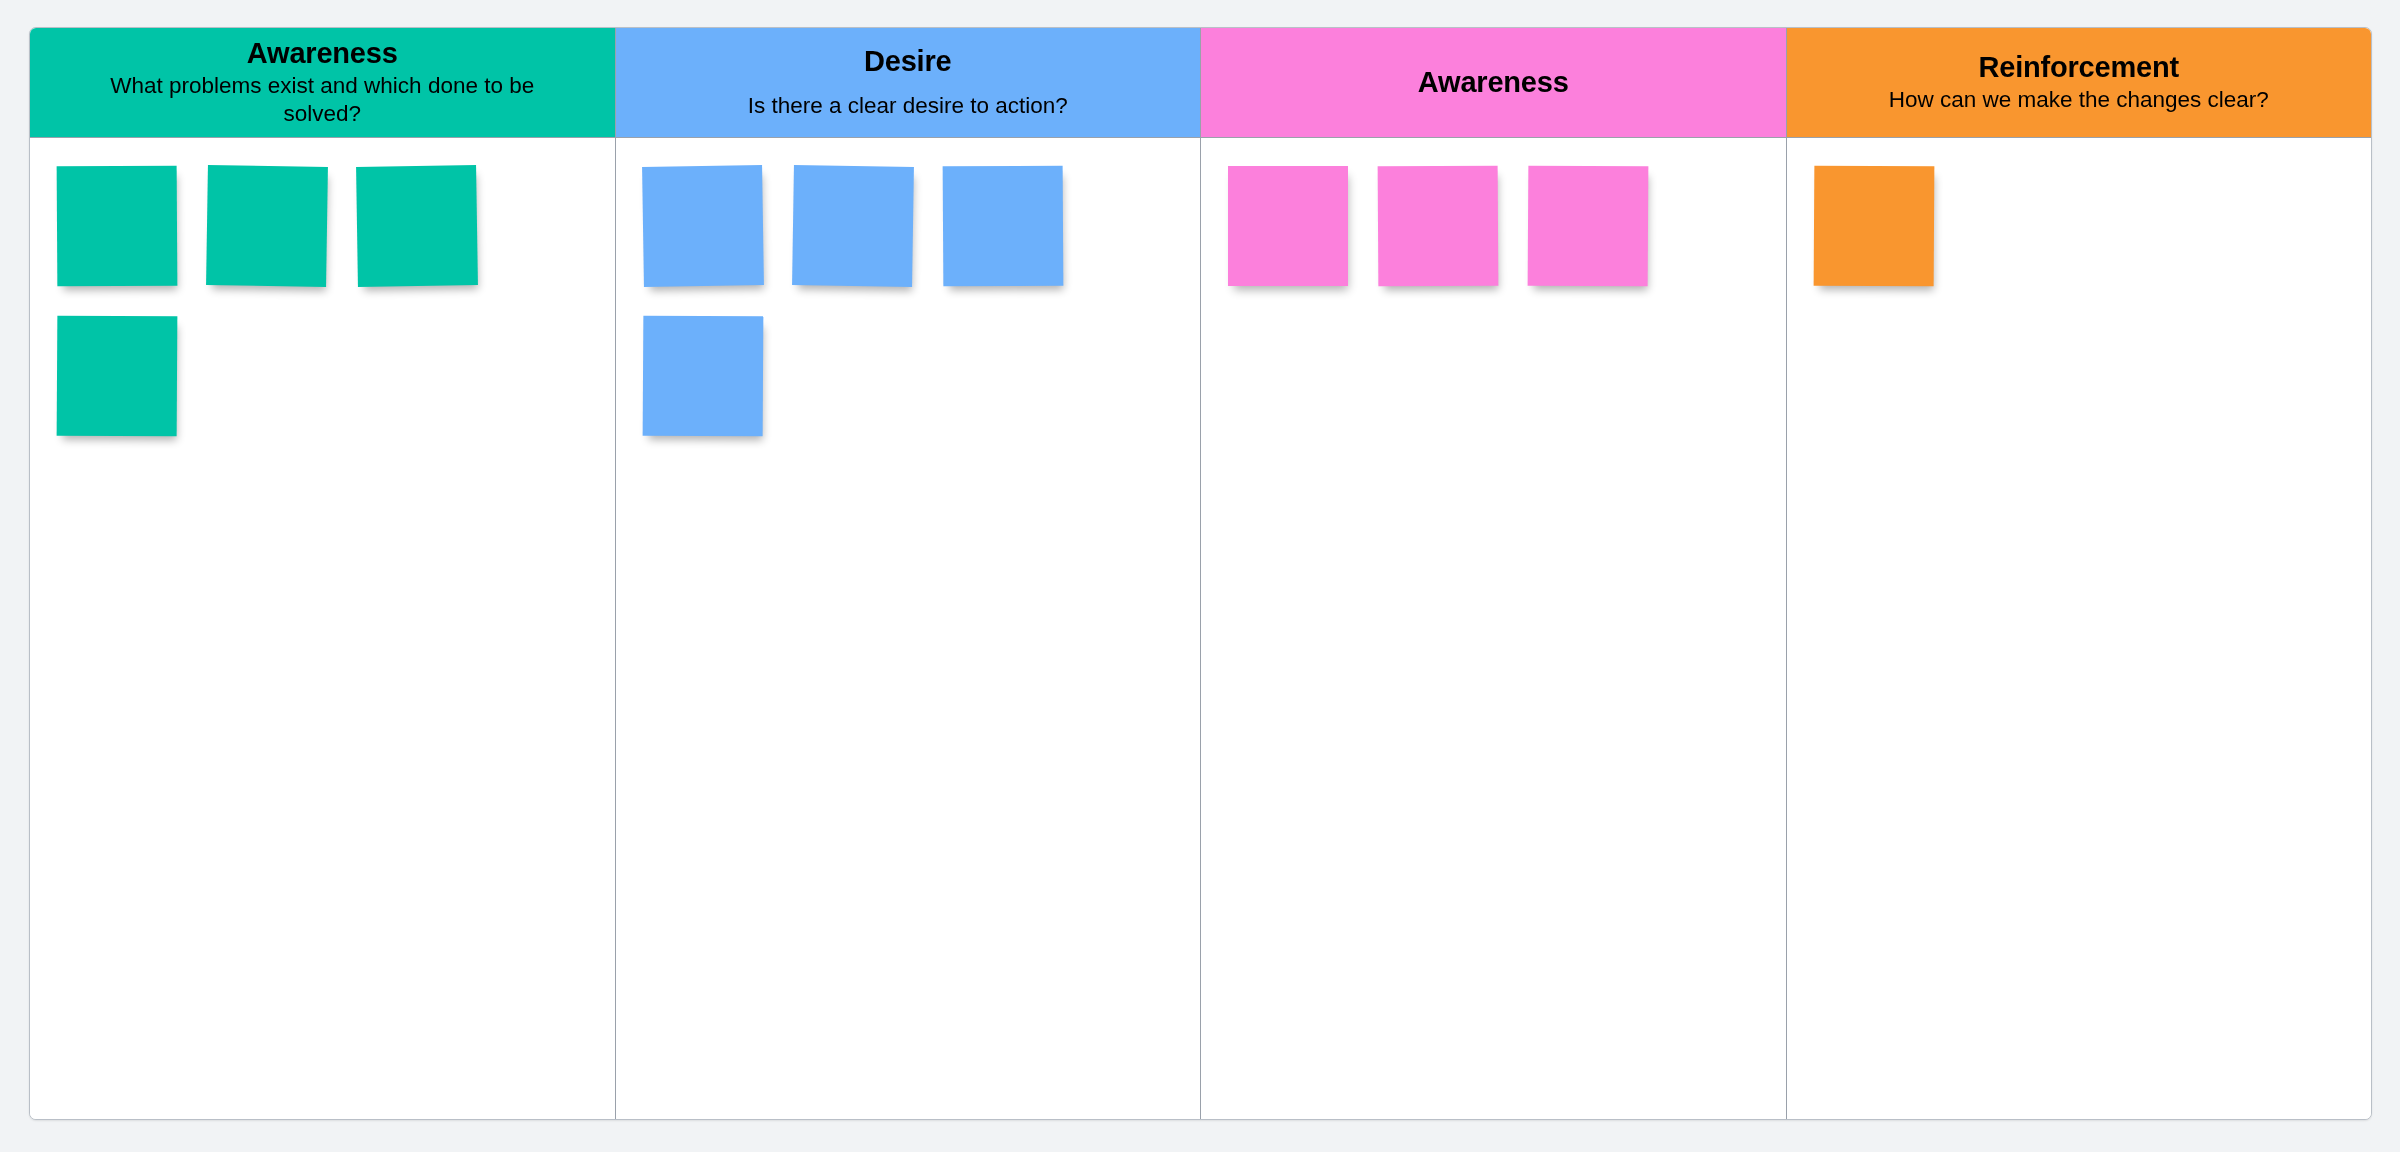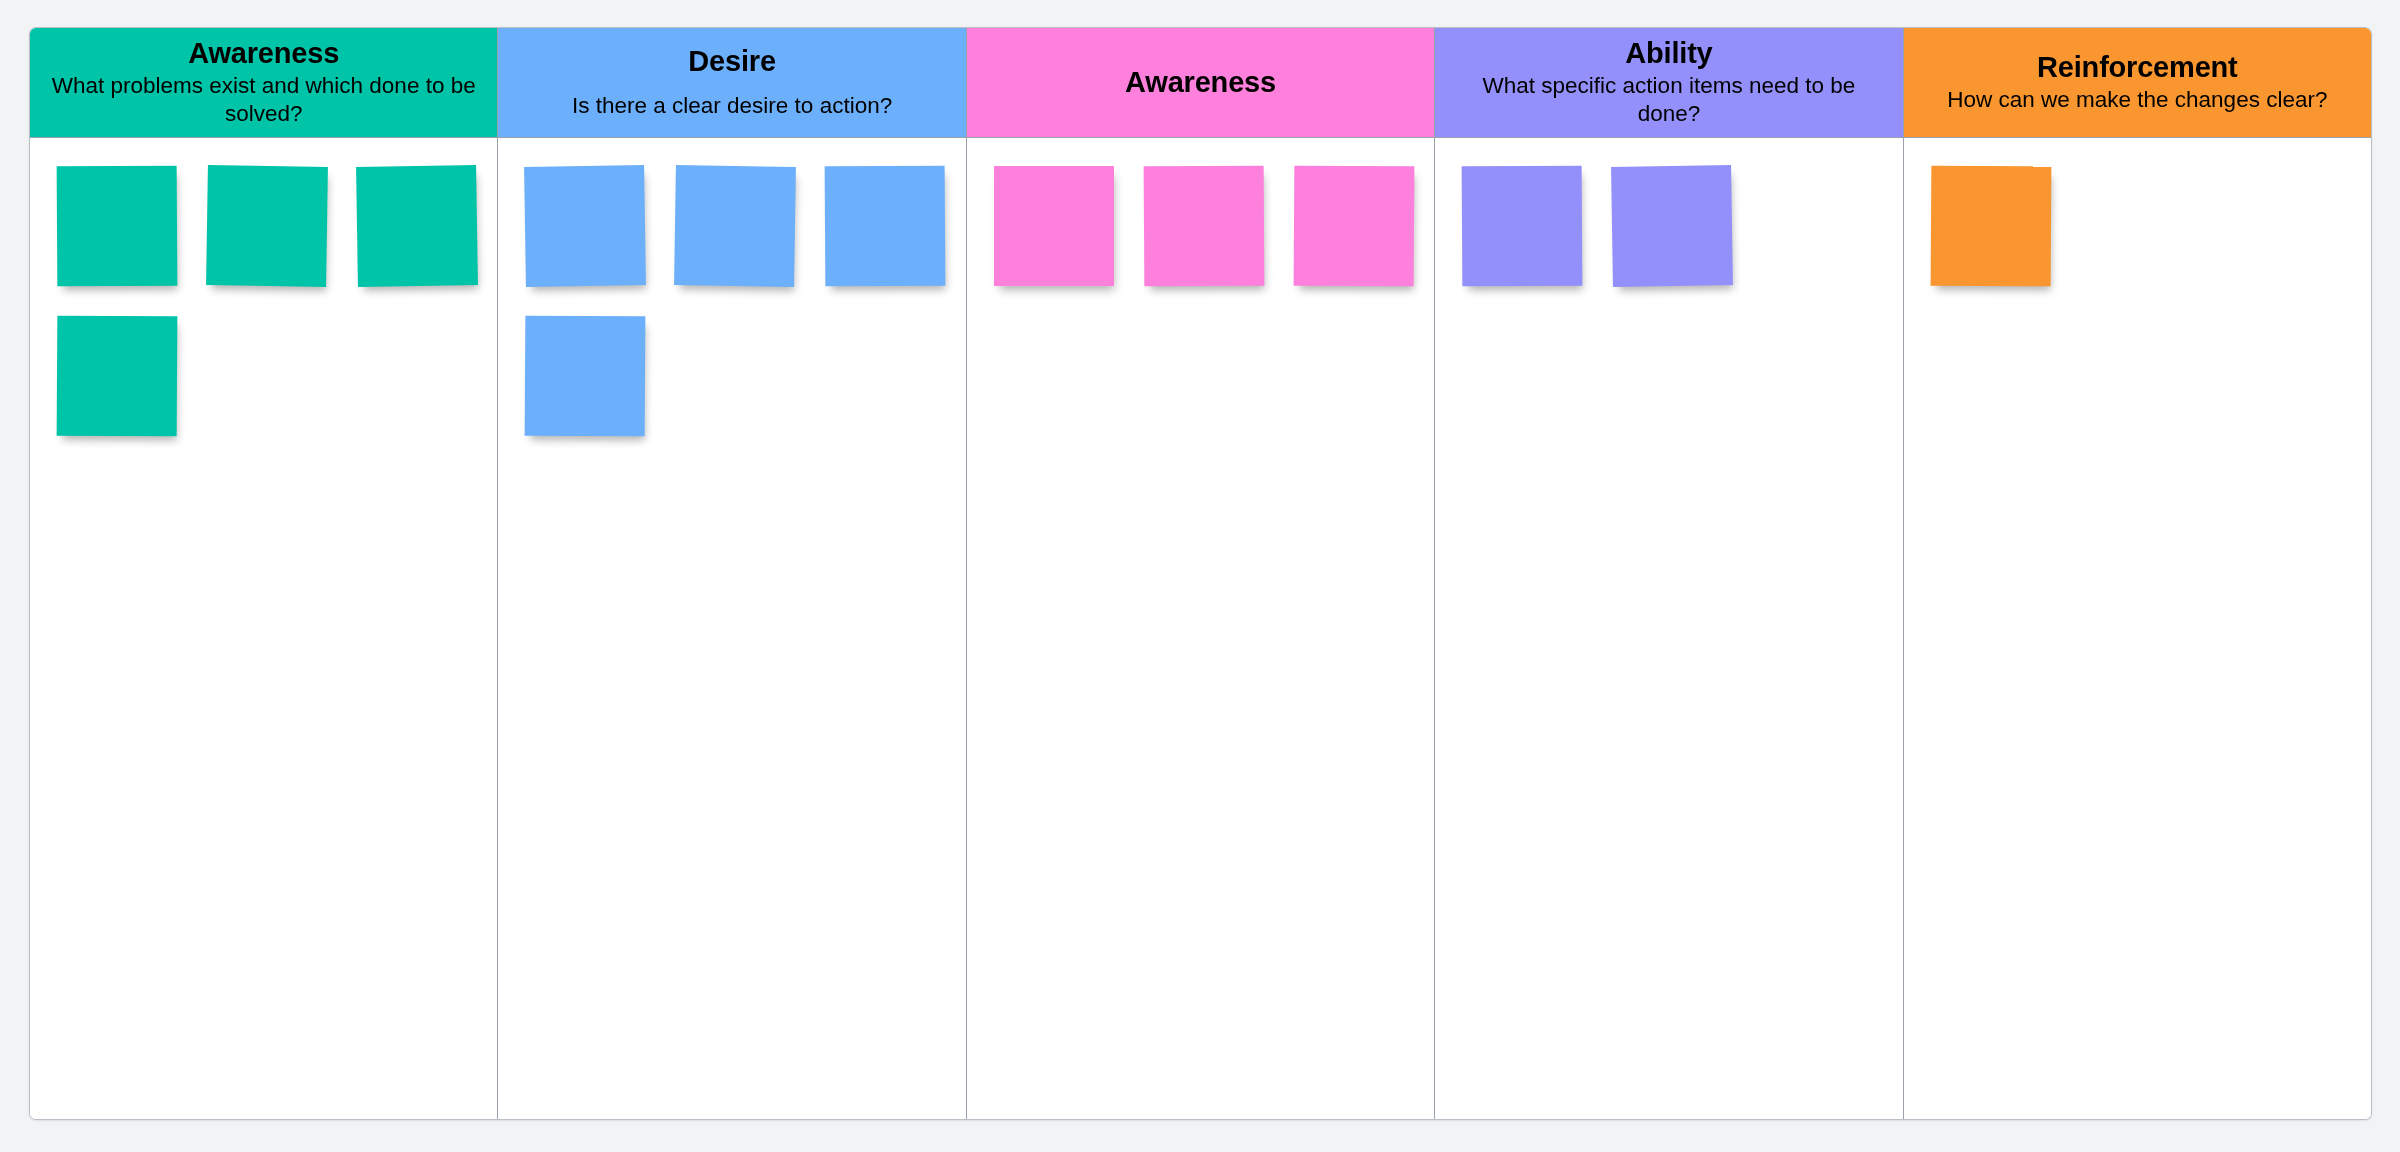--- a/index.html
+++ b/index.html
@@ -133,30 +133,20 @@
     <div class="col-header" style="background: rgb(252, 128, 220);">
       <div class="col-title">Awareness</div>
     </div>
     <div class="col-body">
         <div class="note tilt-e" style="background: rgb(252, 128, 220);"></div>
         <div class="note tilt-a" style="background: rgb(252, 128, 220);"></div>
         <div class="note tilt-d" style="background: rgb(252, 128, 220);"></div>
       </div>
   </div>
 
-  <div class="column">
-    <div class="col-header" style="background: rgb(147, 144, 251);">
-      <div class="col-title">Ability</div>
-      <div class="col-subtitle">What specific action items need to be done?</div>
-    </div>
-    <div class="col-body">
-        <div class="note tilt-a" style="background: rgb(147, 144, 251);"></div>
-        <div class="note tilt-c" style="background: rgb(147, 144, 251);"></div>
-      </div>
-  </div>
 
   <div class="column">
     <div class="col-header" style="background: rgb(249, 150, 47);">
       <div class="col-title">Reinforcement</div>
       <div class="col-subtitle">How can we make the changes clear?</div>
     </div>
     <div class="col-body">
         <div class="note tilt-d" style="background: rgb(249, 150, 47);"></div>
       </div>
   </div>

